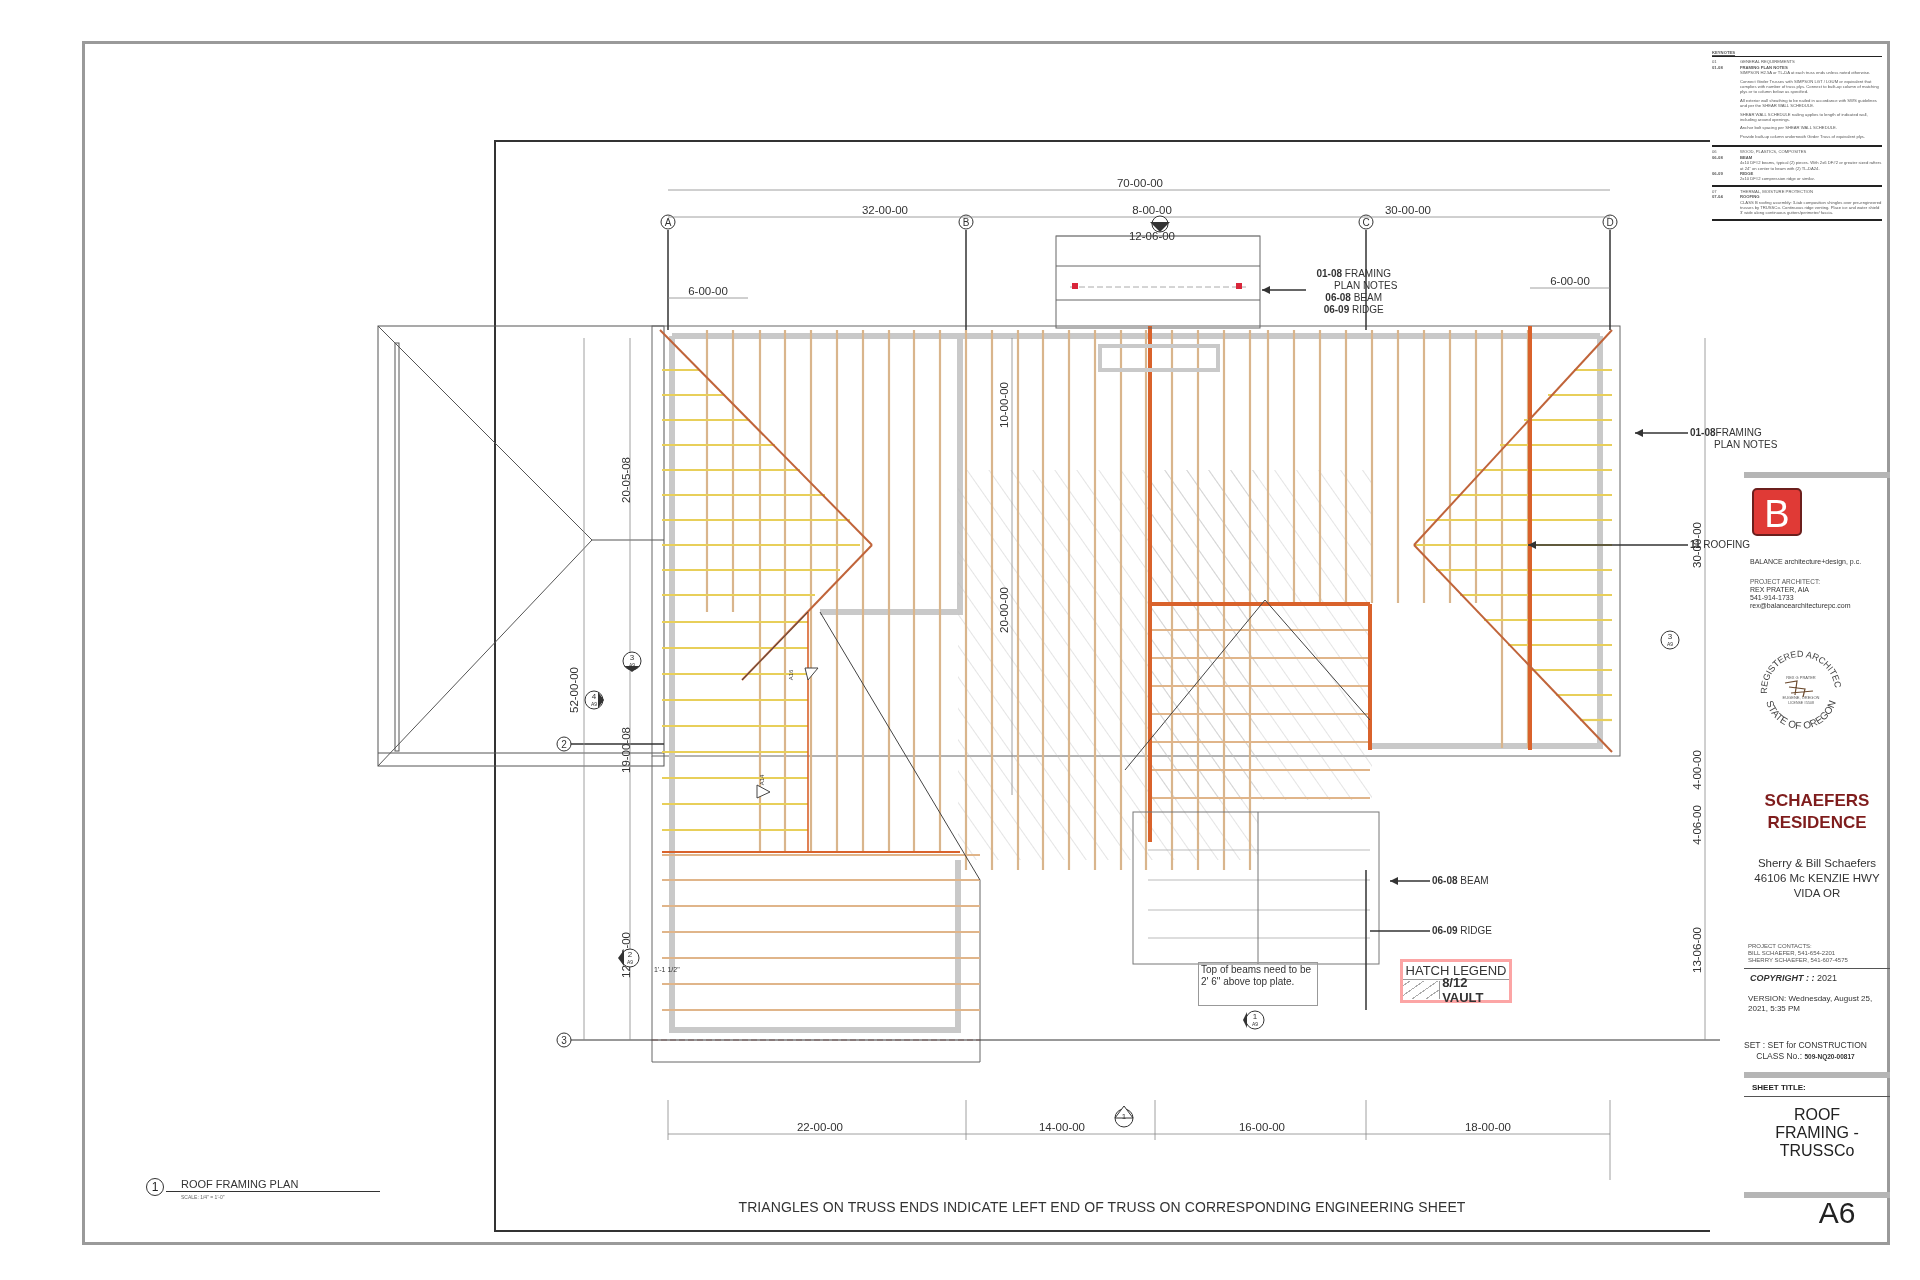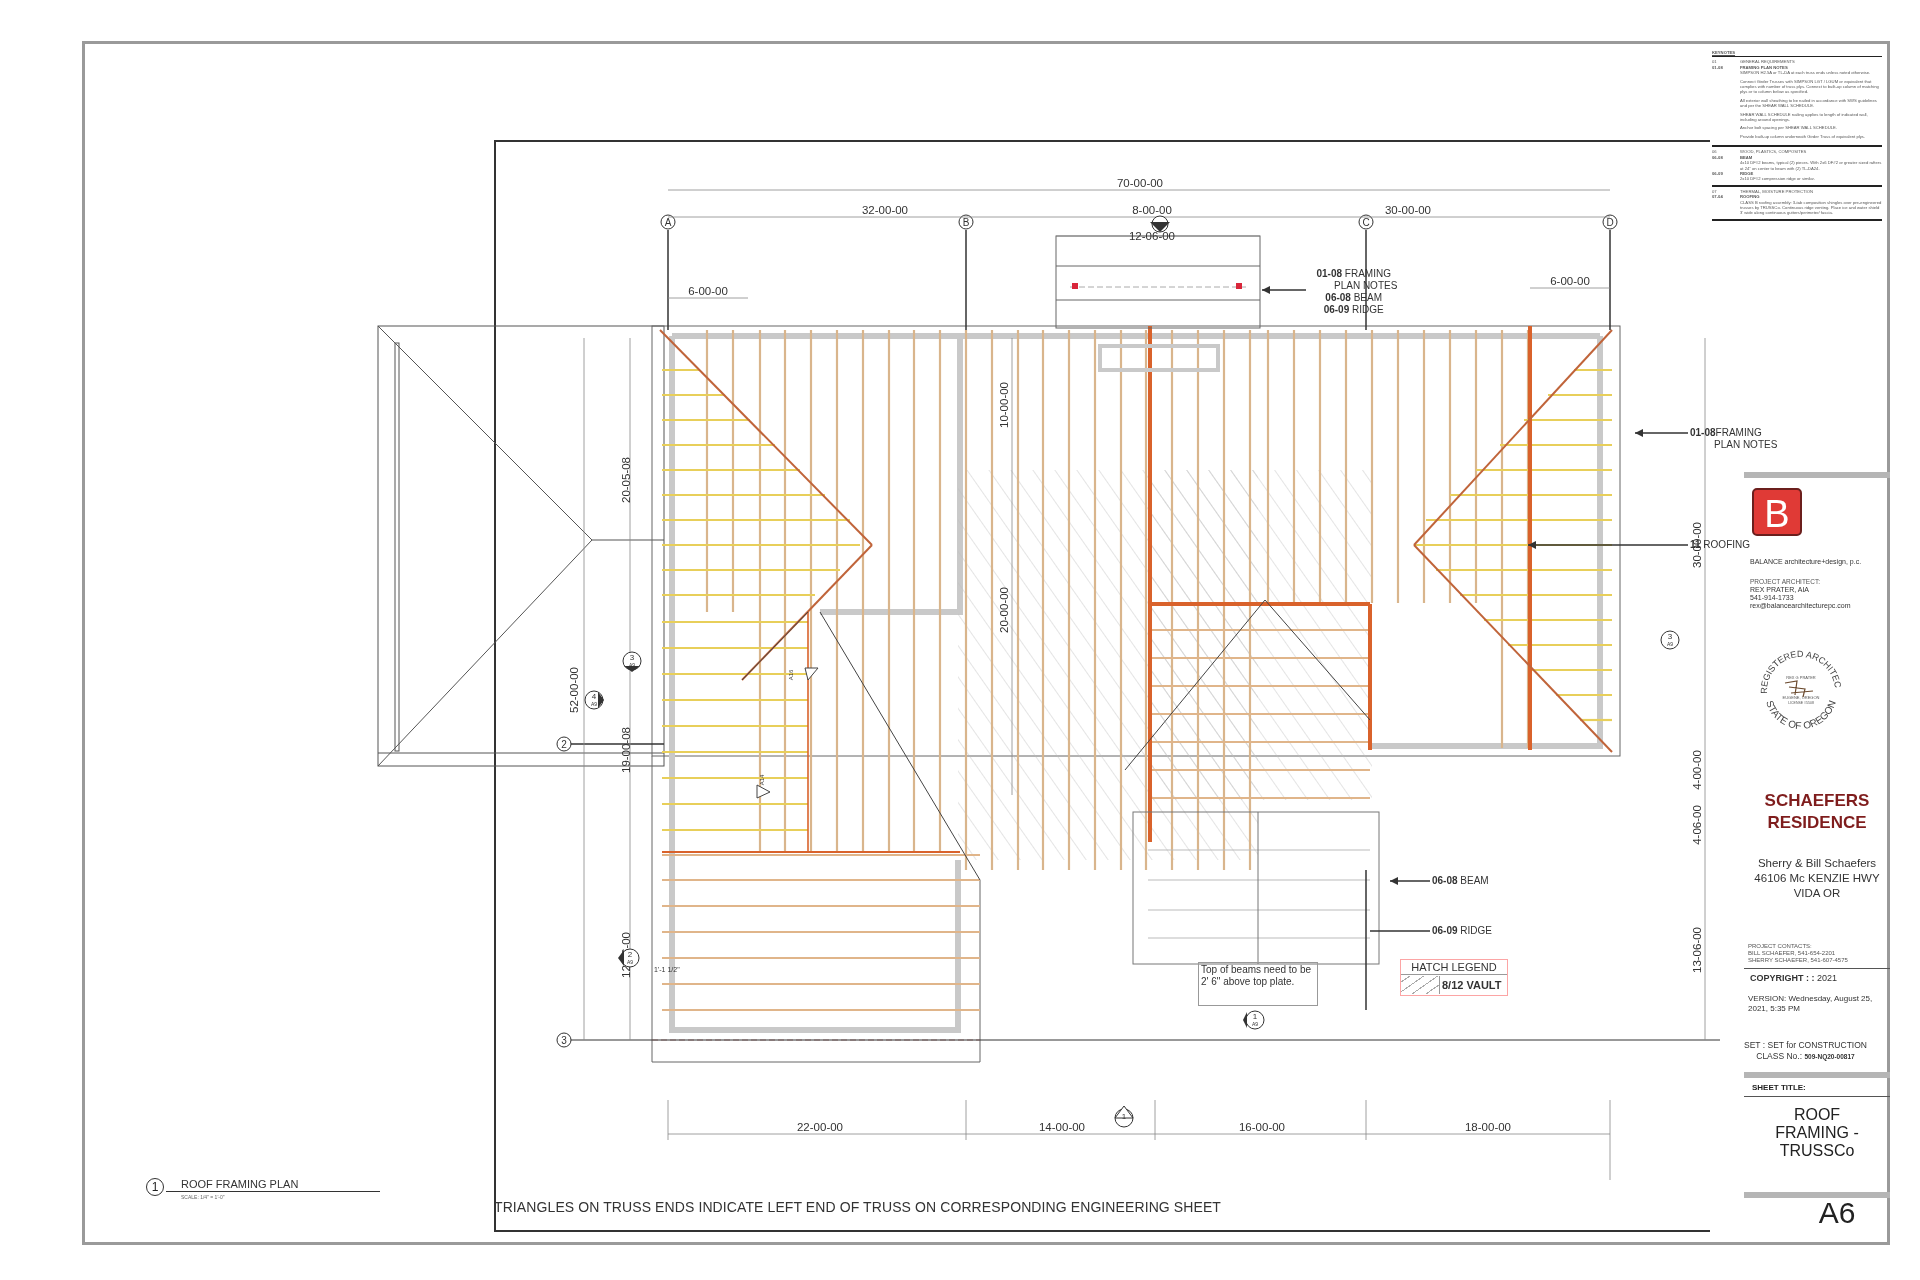--- a/index.html
+++ b/index.html
@@ -20,41 +20,41 @@
   .logo { position:absolute; left:1752px; top:488px; width:50px; height:48px; background:#e03a36; border:2px solid #6b1f1d; border-radius:5px; color:#fff; font-size:38px; text-align:center; line-height:48px; box-sizing:border-box; }
   .firm { position:absolute; left:1750px; top:558px; font-size:7px; color:#333; }
   .arch { position:absolute; left:1750px; top:578px; font-size:7px; line-height:8px; color:#333; }
   .arch .arch-label { font-size:6.5px; color:#555; }
   .seal { position:absolute; left:1755px; top:645px; width:92px; height:92px; }
   .proj-title { position:absolute; left:1742px; top:790px; width:150px; text-align:center; font-weight:bold; font-size:17px; line-height:22px; color:#7f1d1d; }
   .client { position:absolute; left:1742px; top:856px; width:150px; text-align:center; font-size:11.5px; line-height:15px; color:#333; }
   .contacts { position:absolute; left:1748px; top:943px; font-size:6px; line-height:7px; color:#555; }
   .tb-line { position:absolute; left:1744px; width:146px; height:1px; background:#555; }
   .copyright { position:absolute; left:1750px; top:973px; font-size:9px; color:#333; }
-  .copyright b { font-weight:bold; }
+  .copyright b { font-weight:bold;font-style:italic; }
   .version { position:absolute; left:1748px; top:994px; font-size:8px; line-height:10px; color:#333; width:140px; }
   .set { position:absolute; left:1744px; top:1040px; font-size:8.5px; line-height:11px; color:#333;text-align:center; }
   .set .permit-no { font-size:6.5px; font-weight:bold; }
   .sheet-title-label { position:absolute; left:1752px; top:1083px; font-size:8px; font-weight:bold; color:#222; }
   .sheet-title { position:absolute; left:1744px; top:1106px; width:146px; text-align:center; font-size:16px; line-height:18px; color:#222; }
   .sheet-no { position:absolute; left:1744px; top:1196px; width:146px; text-align:center; font-size:30px; color:#222; padding-left:40px; box-sizing:border-box; }
 
   .view-title { position:absolute; left:146px; top:1178px; }
   .view-title .num { position:absolute; left:0; top:0; width:16px; height:16px; border:1.3px solid #333; border-radius:50%; font-size:12px; text-align:center; line-height:16px; }
   .view-title .name { position:absolute; left:35px; top:0; font-size:11px; color:#333; white-space:nowrap; }
   .view-title .rule { position:absolute; left:20px; top:13px; width:214px; height:1px; background:#333; }
   .view-title .scale { position:absolute; left:35px; top:16px; font-size:5px; color:#666; white-space:nowrap; }
 
-  .footer-note { position:absolute; left:494px; top:1199px; width:1216px; font-size:14px; color:#333; letter-spacing:0.1px; }
+  .footer-note { position:absolute; left:494px; top:1199px; width:1216px; text-align:center; font-size:14px; color:#333; letter-spacing:0.1px; }
 
   .callout { position:absolute; font-size:10px; color:#333; line-height:12px; white-space:nowrap; }
   .callout .code { font-weight:bold; }
 
   .beam-note { position:absolute; left:1198px; top:962px; width:120px; height:44px; border:1px solid #999; font-size:10px; line-height:12px; color:#333; padding:1px 2px; box-sizing:border-box; }
-  .hatch-legend { position:absolute; left:1400px; top:959px; width:106px; border:1px solid #fca5a5; font-size:11px; color:#333; }
+  .hatch-legend { position:absolute; left:1400px; top:959px; width:106px; border:3px solid #fca5a5; font-size:13px; color:#333; }
   .hatch-legend .hl-title { border-bottom:1px solid #999; text-align:center; padding:1px 0; }
   .hatch-legend .hl-row { display:flex; align-items:center; height:20px; }
   .hatch-legend .hl-swatch { width:38px; height:18px; border-right:1px solid #999; background:repeating-linear-gradient(-35deg, transparent 0 7px, #aaa 7px 8px); }
   .hatch-legend .hl-text { padding-left:2px;font-weight:bold; }
 </style>
 </head>
 <body>
 
 <div class="sheet-border"></div>
 <div class="drawing-frame"></div>

